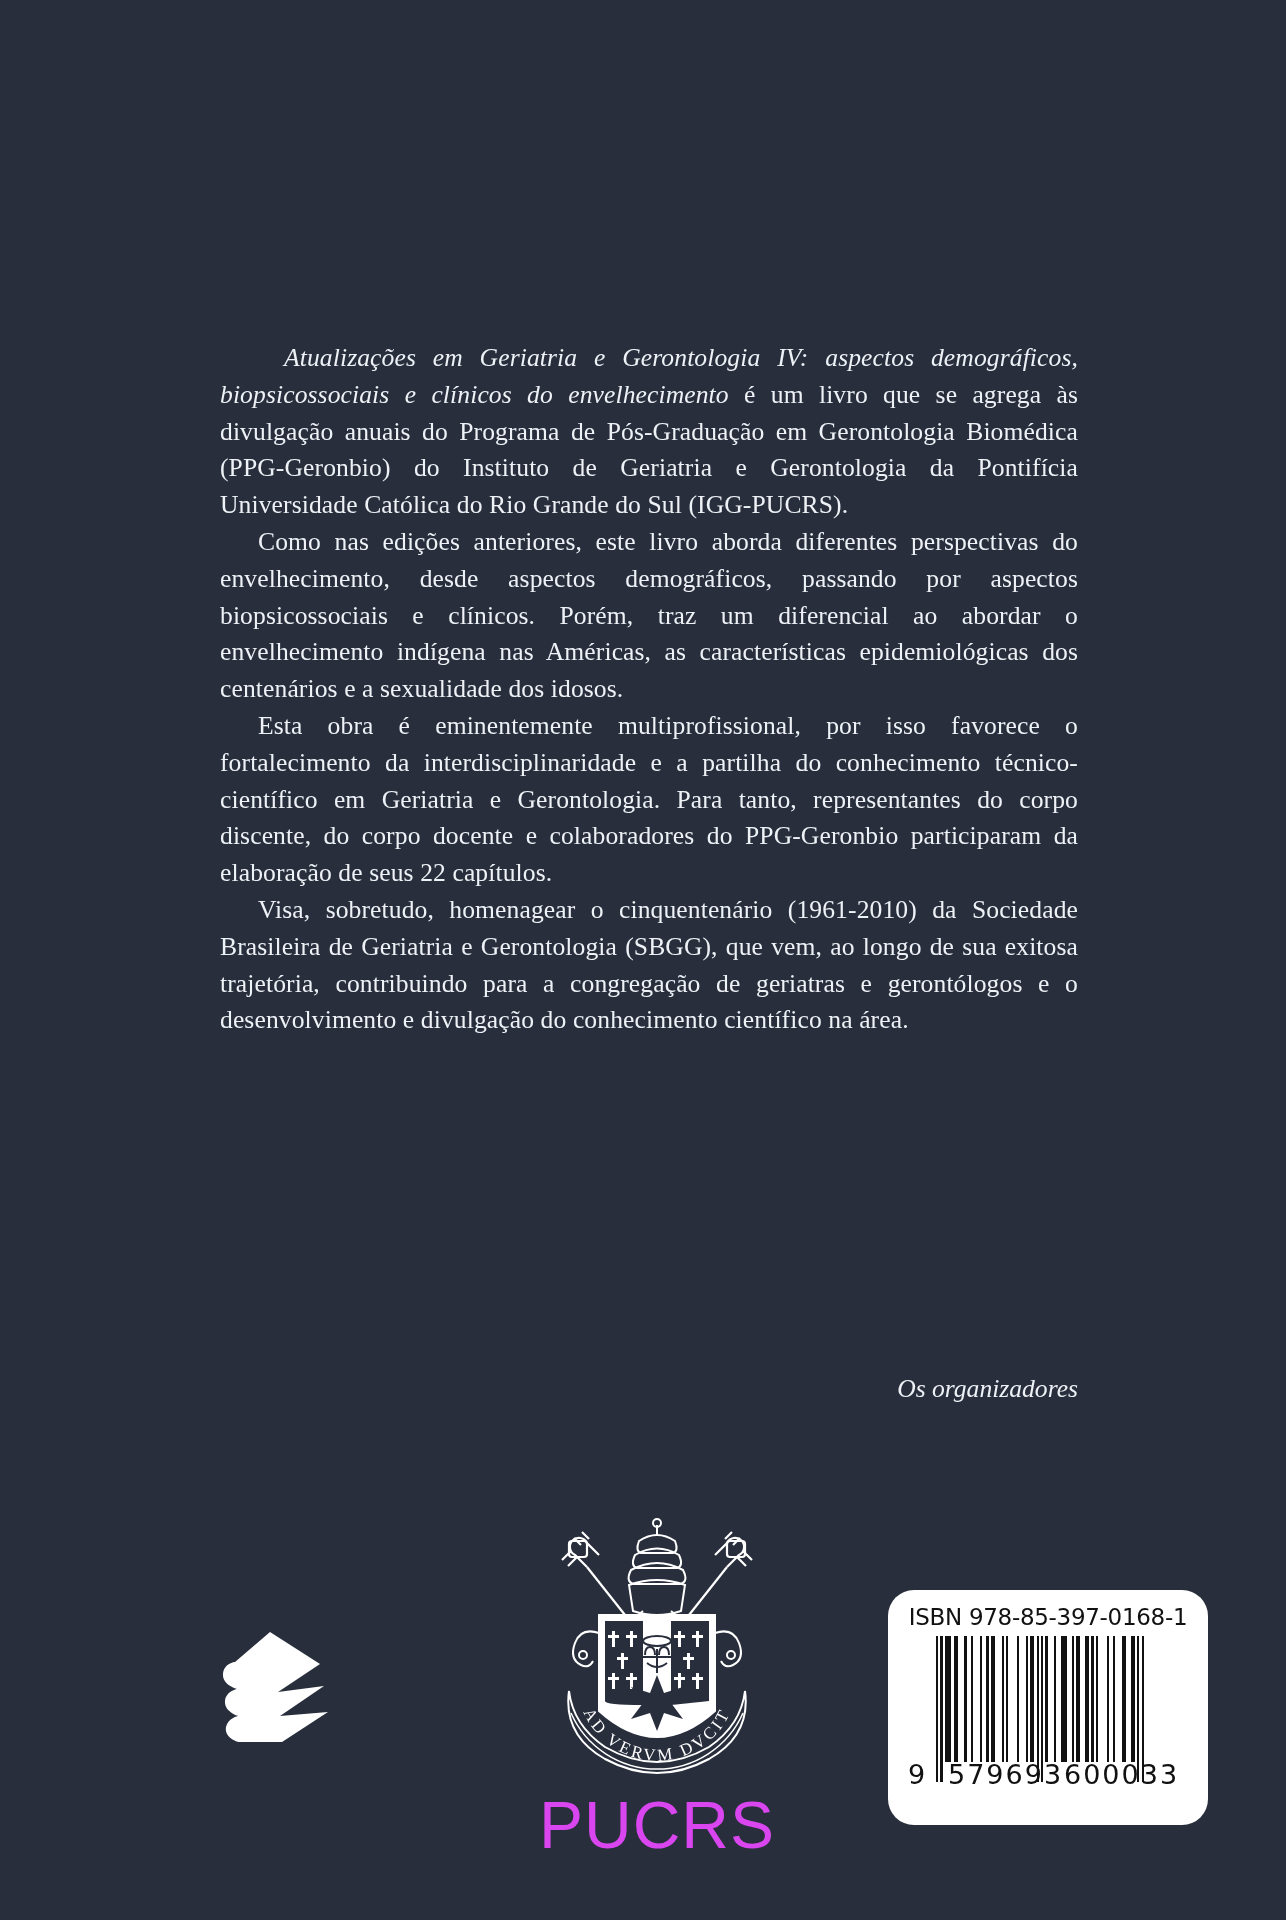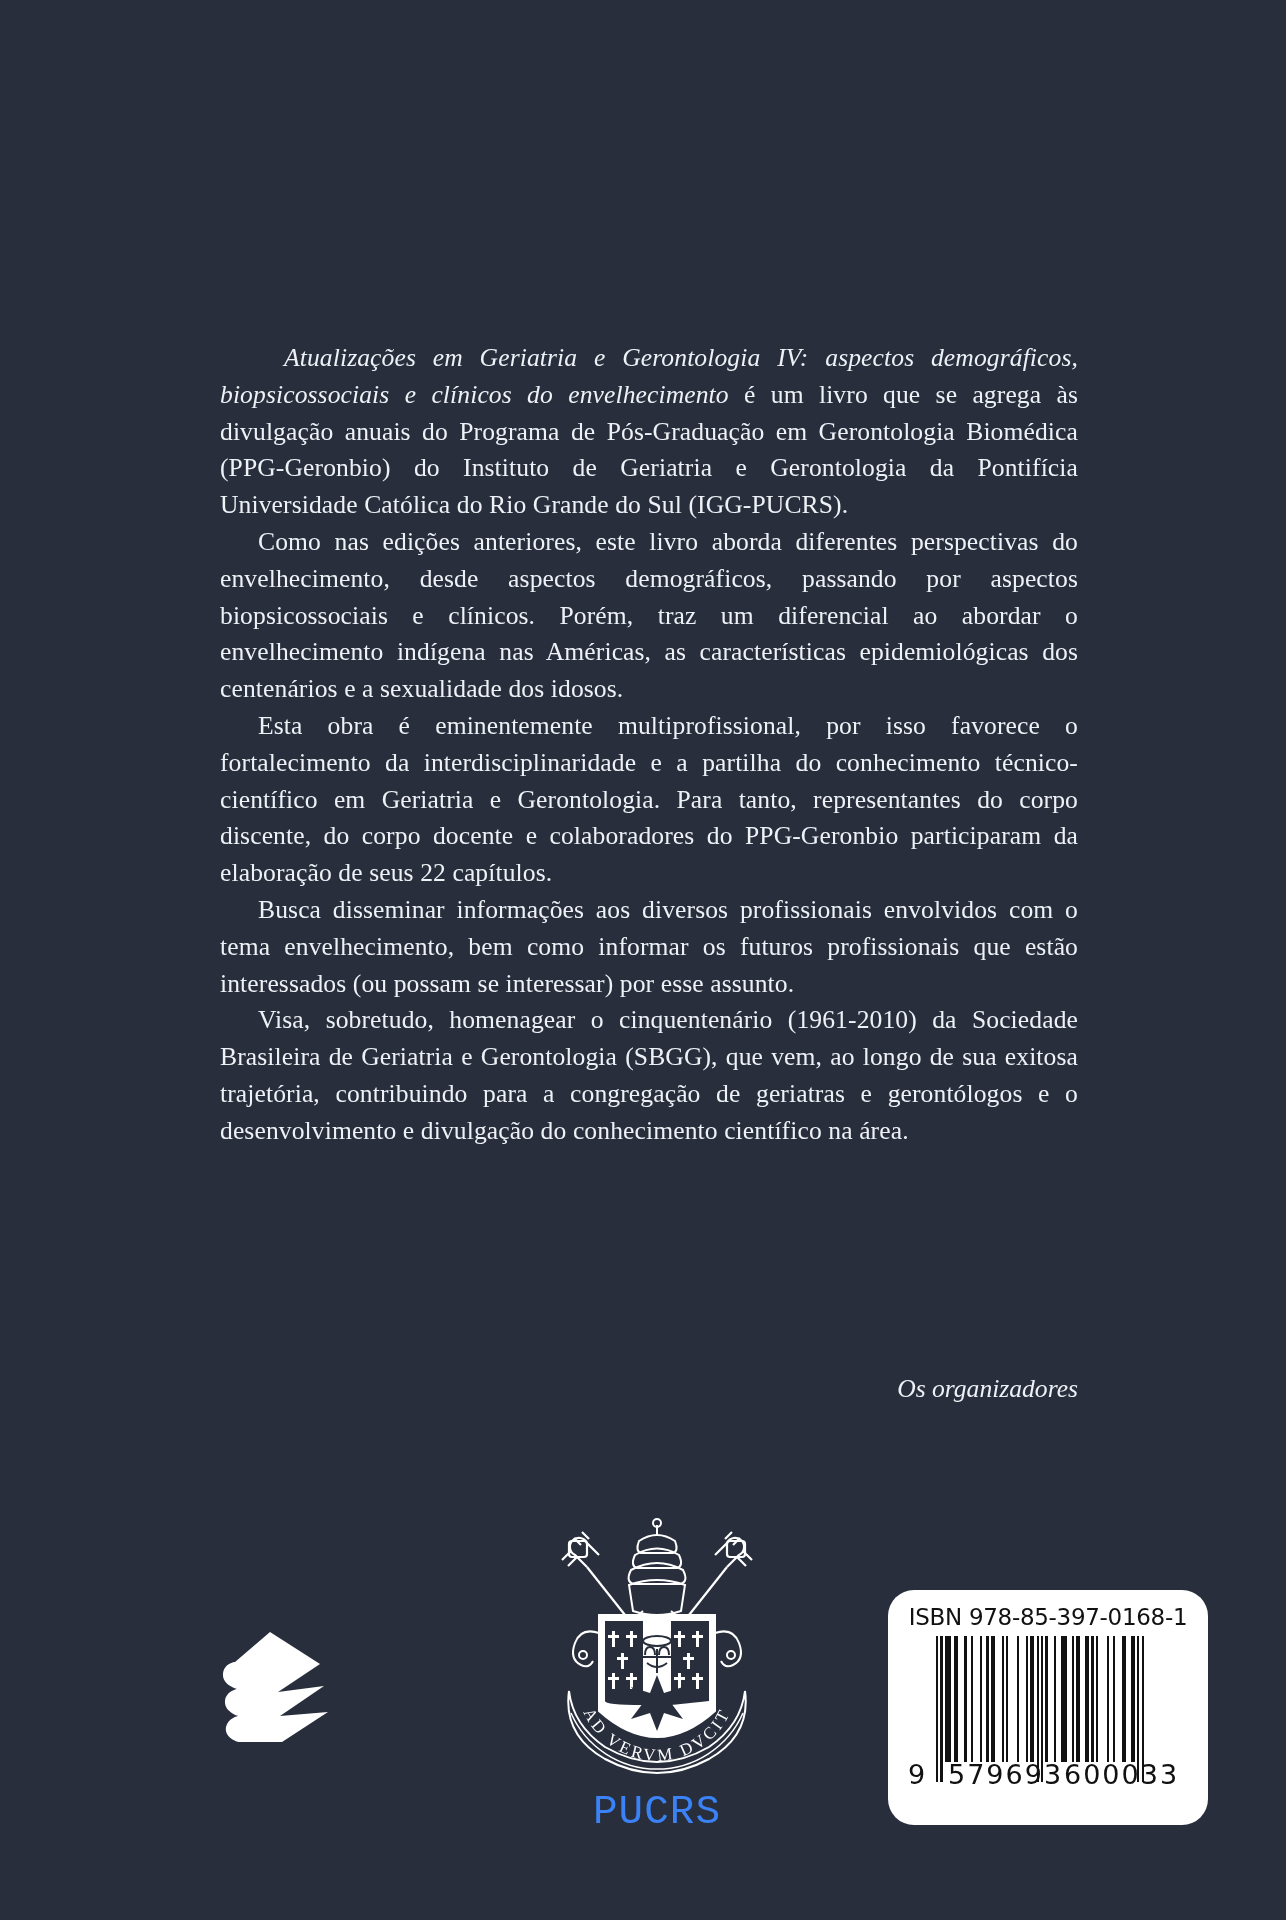--- a/index.html
+++ b/index.html
@@ -97,23 +97,23 @@
     width: 420px;
     text-align: center;
   }
   .pucrs-crest {
     width: 220px;
     height: 275px;
     display: block;
     margin: 15px auto 0 auto;
   }
   .pucrs-word {
-    color: #3b82f6;
-    font-family: Liberation Mono, monospace;
-    font-size: 41px;
+    color: #d946ef;
+    font-family: Liberation Sans, sans-serif;
+    font-size: 66px;
     letter-spacing: 1px;
     line-height: 1;
     margin-top: 2px;
   }
 
   
   .isbn-box {
     position: absolute;
     left: 888px;
     top: 90px;
@@ -170,21 +170,20 @@
 </style>
 </head>
 <body>
 
 <div class="cover">
 
   <div class="blurb">
     <p><span class="ital">Atualizações em Geriatria e Gerontologia IV: aspectos demográficos, biopsicossociais e clínicos do envelhecimento</span><span> é um livro que se agrega às divulgação anuais do Programa de Pós-Graduação em Gerontologia Biomédica (PPG-Geronbio) do Instituto de Geriatria e Gerontologia da Pontifícia Universidade Católica do Rio Grande do Sul (IGG-PUCRS).</span></p>
     <p>Como nas edições anteriores, este livro aborda diferentes perspectivas do envelhecimento, desde aspectos demográficos, passando por aspectos biopsicossociais e clínicos. Porém, traz um diferencial ao abordar o envelhecimento indígena nas Américas, as características epidemiológicas dos centenários e a sexualidade dos idosos.</p>
     <p>Esta obra é eminentemente multiprofissional, por isso favorece o fortalecimento da interdisciplinaridade e a partilha do conhecimento técnico-científico em Geriatria e Gerontologia. Para tanto, representantes do corpo discente, do corpo docente e colaboradores do PPG-Geronbio participaram da elaboração de seus 22 capítulos.</p>
-    <p>Busca disseminar informações aos diversos profissionais envolvidos com o tema envelhecimento, bem como informar os futuros profissionais que estão interessados (ou possam se interessar) por esse assunto.</p>
     <p>Visa, sobretudo, homenagear o cinquentenário (1961-2010) da Sociedade Brasileira de Geriatria e Gerontologia (SBGG), que vem, ao longo de sua exitosa trajetória, contribuindo para a congregação de geriatras e gerontólogos e o desenvolvimento e divulgação do conhecimento científico na área.</p>
   </div>
 
   <div class="signature">Os organizadores</div>
 
   <div class="footer">
 
     <div class="edipucrs">
       <svg class="edipucrs-mark" viewBox="0 0 130 125" aria-hidden="true">
         <path fill="#ffffff" d="M62 2 L112 34 L70 62 L116 56 L72 86 L120 82 L74 112 L30 112

